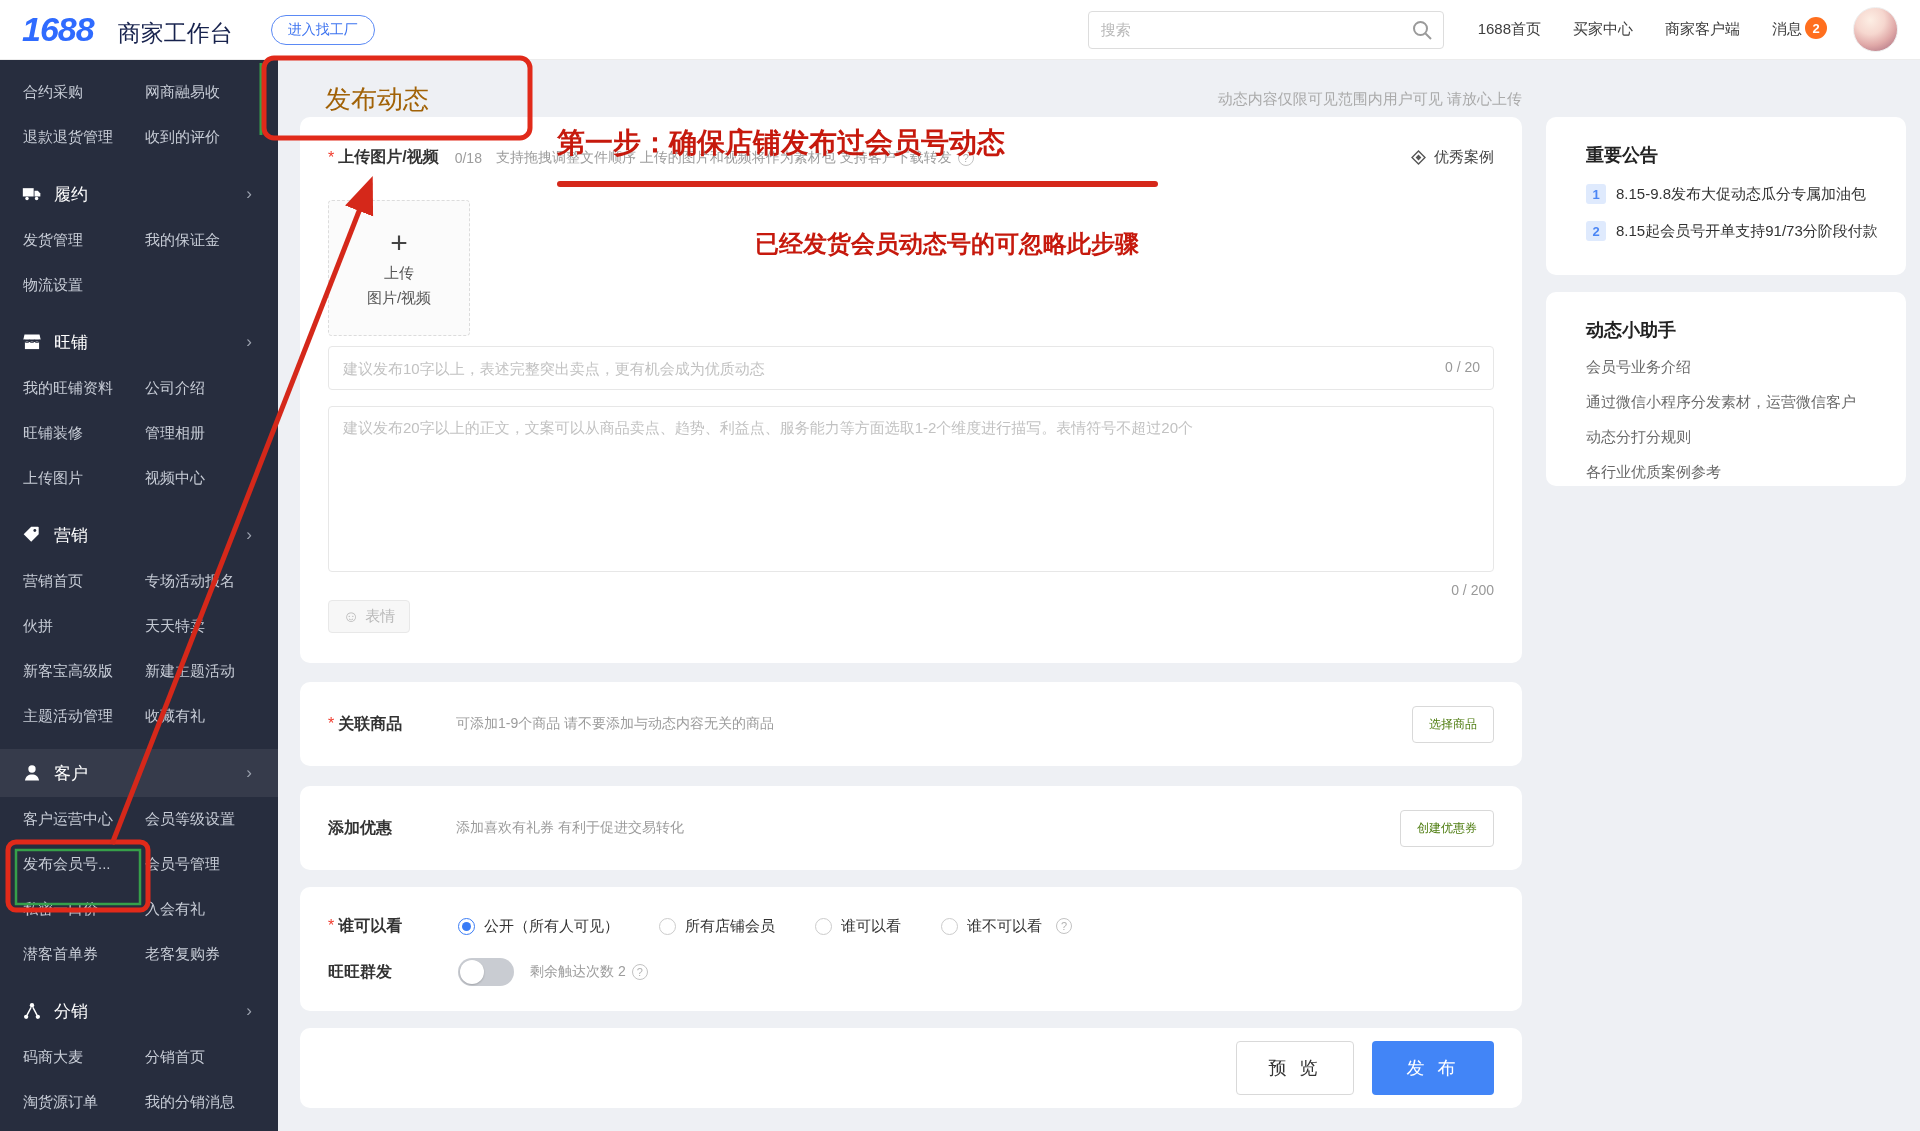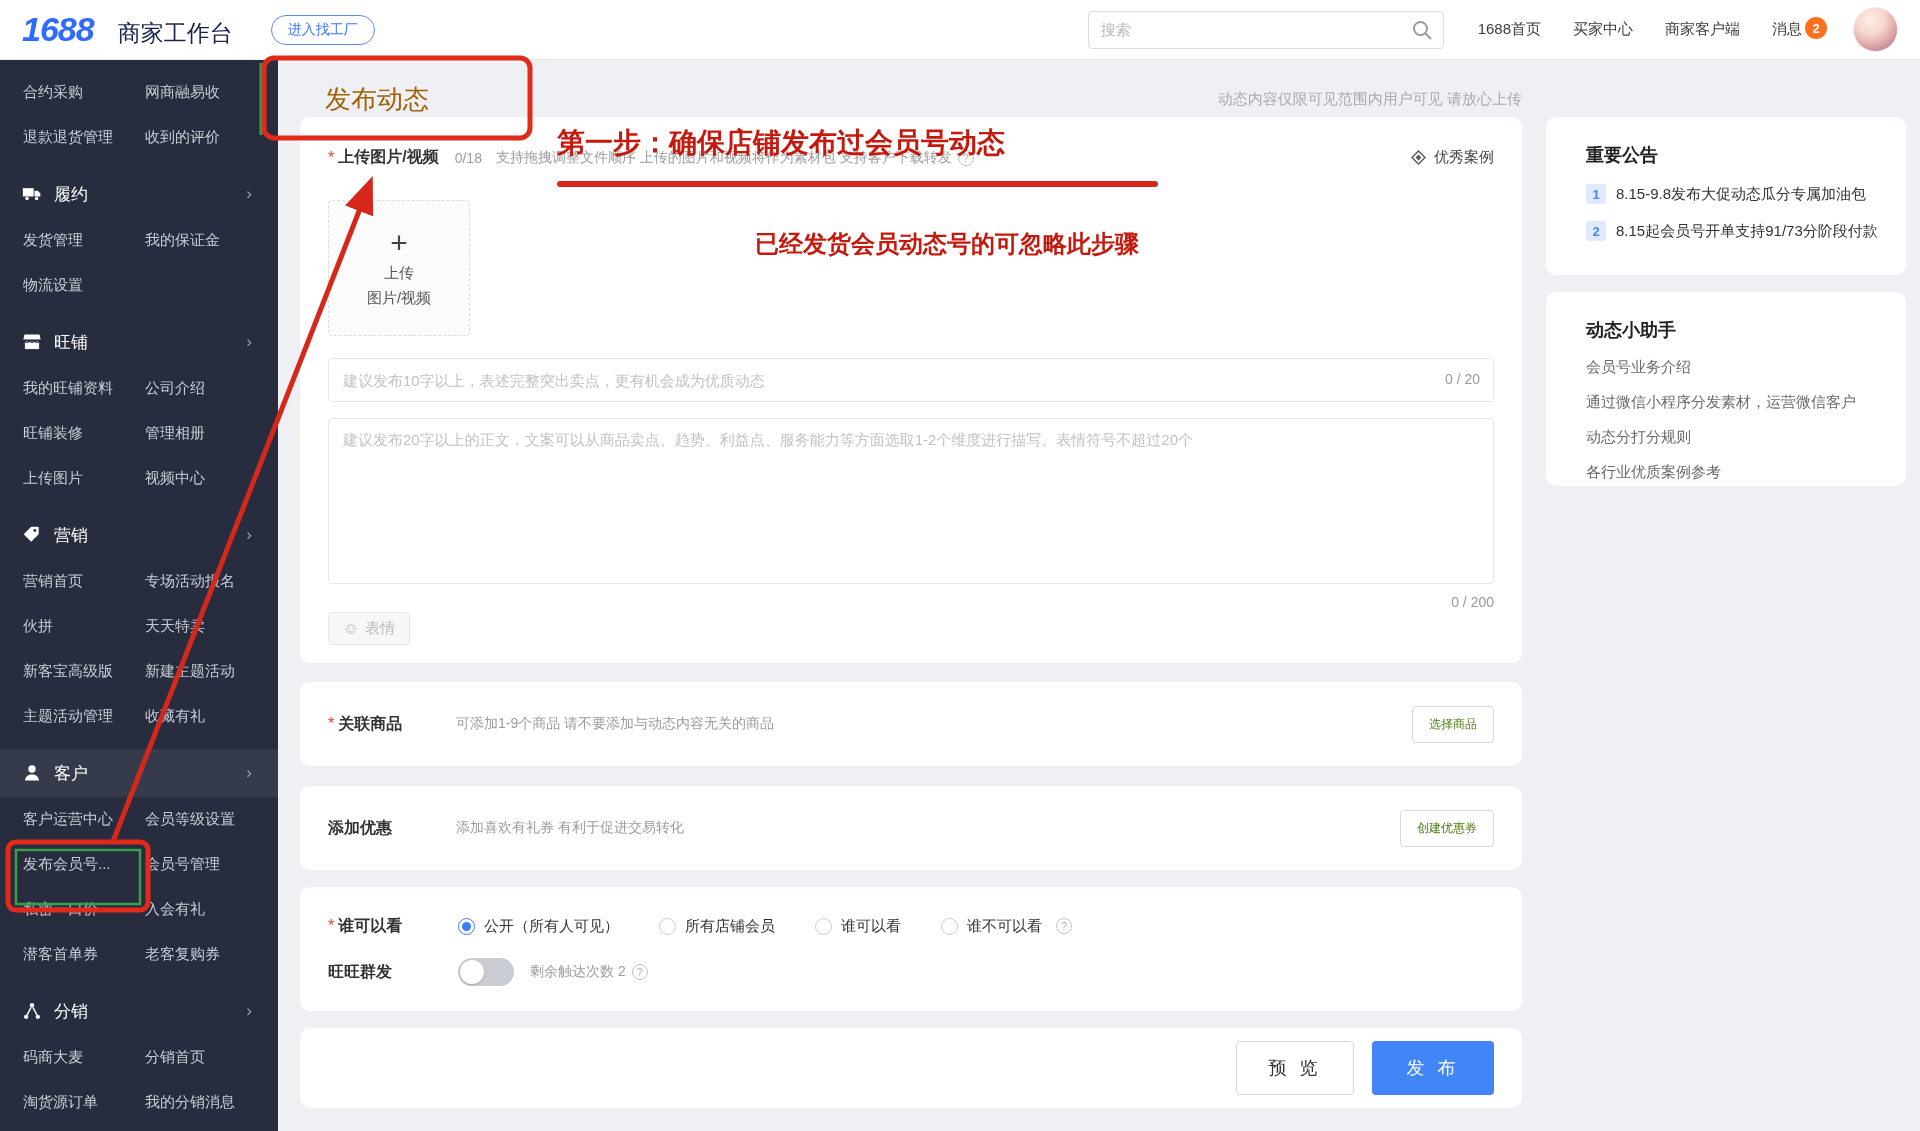--- a/index.html
+++ b/index.html
@@ -64,21 +64,21 @@
   .row1 { display:flex; align-items:center; }
   .row1 .cnt { font-size:14px; color:#9c9c9c; margin:0 14px 0 16px; }
   .cases { margin-left:auto; display:flex; align-items:center; gap:7px; font-size:15px; color:#444; cursor:pointer; }
 
   .up-tile { margin-top:32px; width:142px; height:136px; background:#fbfbfb; border:1px dashed #dcdcdc;
     border-radius:4px; display:flex; flex-direction:column; align-items:center; justify-content:center;
     gap:6px; cursor:pointer; }
   .up-plus { font-size:30px; color:#444; line-height:1; font-weight:300; }
   .up-t { font-size:15px; color:#555; }
 
-  .tfield { position:relative; margin-top:22px; }
+  .tfield { position:relative; margin-top:10px; }
   .tfield input { width:100%; height:44px; border:1px solid #e7e7e7; border-radius:4px; padding:0 86px 0 14px;
     font-size:15px; color:#333; outline:none; }
   .tfield input::placeholder, .bfield textarea::placeholder { color:#c2c2c2; }
   .tfield .inctr { position:absolute; right:14px; top:13px; font-size:14px; color:#999; }
   .bfield textarea { margin-top:16px; width:100%; height:166px; border:1px solid #e7e7e7; border-radius:4px;
     padding:12px 14px; font-size:15px; color:#333; resize:none; outline:none;
     font-family:"Liberation Sans","DejaVu Sans",sans-serif; }
   .bctr { text-align:right; font-size:14px; color:#999; margin-top:6px; }
   .emoji-btn { display:inline-flex; align-items:center; gap:6px; margin-top:2px; background:#f7f7f7;
     border:1px solid #e8e8e8; border-radius:4px; padding:6px 14px; color:#b9b9b9; font-size:15px; cursor:pointer; }

